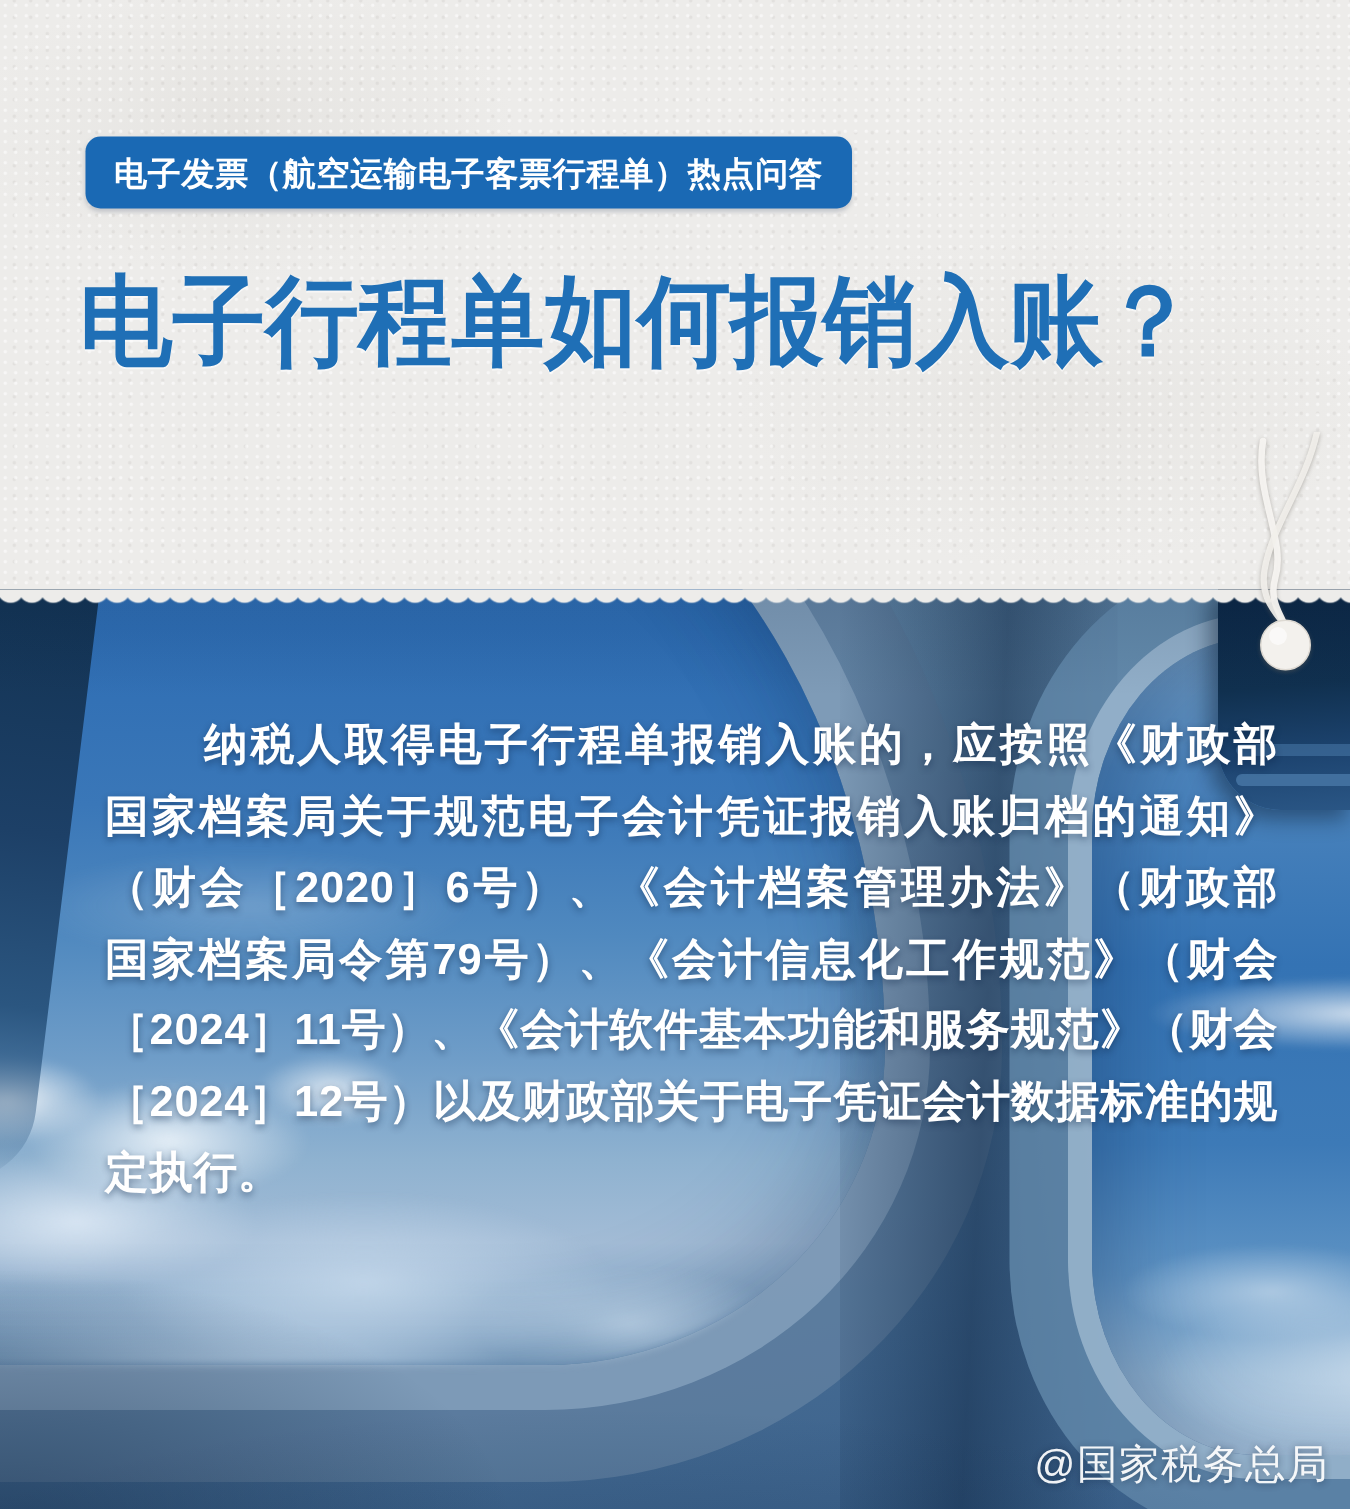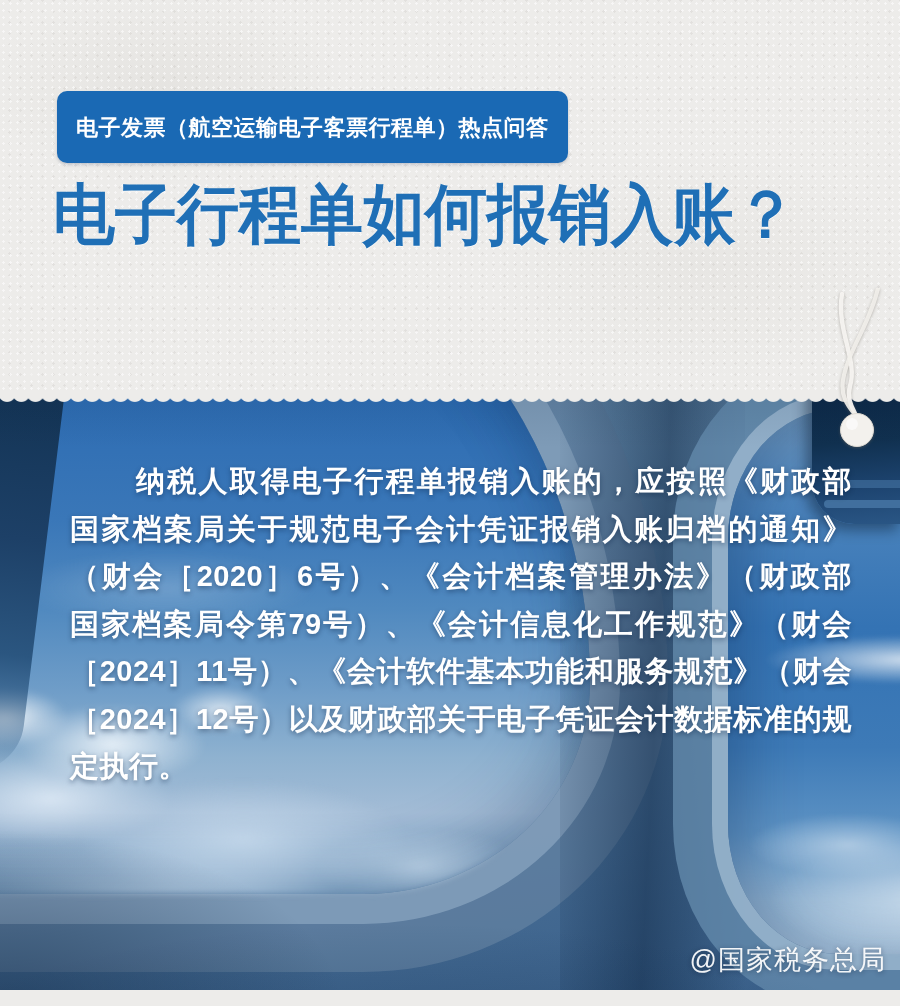--- a/index.html
+++ b/index.html
@@ -15,21 +15,21 @@
     background-image:
       radial-gradient(rgba(255,255,255,.55) 1px, rgba(255,255,255,0) 1.4px),
       radial-gradient(rgba(186,183,178,.22) 1px, rgba(186,183,178,0) 1.4px),
       radial-gradient(260px 140px at 18% 22%, rgba(222,220,216,.5), rgba(222,220,216,0) 70%),
       radial-gradient(300px 160px at 78% 68%, rgba(223,221,217,.4), rgba(223,221,217,0) 70%);
     background-size:7px 7px, 11px 11px, auto, auto;
     background-position:0 0, 4px 6px, 0 0, 0 0;
   }
   .badge{
     position:absolute; left:57px; top:91px; height:44px; line-height:45px;
-    padding:14px 19px; border-radius:10px;
+    padding:2px 19px; border-radius:10px;
     background:var(--brand_blue,#1a69b4);
     color:#fff; font-size:22px; font-weight:bold; letter-spacing:0.5px;
     box-shadow:0 2px 3px rgba(120,130,145,.35);
     white-space:nowrap;
   }
   .title{
     position:absolute; left:53px; top:170px; margin:0;
     color:var(--title_blue,#1f6fb6);
     font-size:62px; font-weight:900; letter-spacing:0px;
     transform:scaleY(1.06); transform-origin:left top;
@@ -37,21 +37,21 @@
     text-shadow:0 1px 0 rgba(255,255,255,.6);
   }
   
   .perforation{
     position:absolute; left:0; top:393px; width:900px; height:15px; z-index:4;
     background-image:radial-gradient(circle at 7.1px 0px, var(--paper,#edecea) 8.4px, rgba(0,0,0,0) 9.4px);
     background-size:14.2px 15px; background-repeat:repeat-x;
   }
   
   .photo{
-    position:absolute; left:0; top:374px; width:900px; height:616px; z-index:1;
+    position:absolute; left:0; top:390px; width:900px; height:616px; z-index:1;
     overflow:hidden;
     background:linear-gradient(170deg,#6b8fae 0%, #5d82a4 30%, #4f759b 55%, #446a92 78%, #3a608a 100%);
   }
   .glass-left{
     position:absolute; left:-180px; top:-160px; width:770px; height:680px;
     border-radius:100px 520px 300px 160px / 100px 620px 280px 160px;
     background:linear-gradient(180deg,#2b6ab1 0%, #2e6db3 28%, #3a77b8 45%, #5089bf 58%, #6f9dc8 70%, #8fb2d0 80%, #a3bcd6 88%, #7ea4c6 100%);
     box-shadow:0 0 0 30px rgba(128,156,184,.95), 0 0 0 78px rgba(99,130,161,.75),
                inset 26px 18px 70px rgba(15,45,85,.28), inset -14px -20px 60px rgba(20,50,90,.22);
   }

